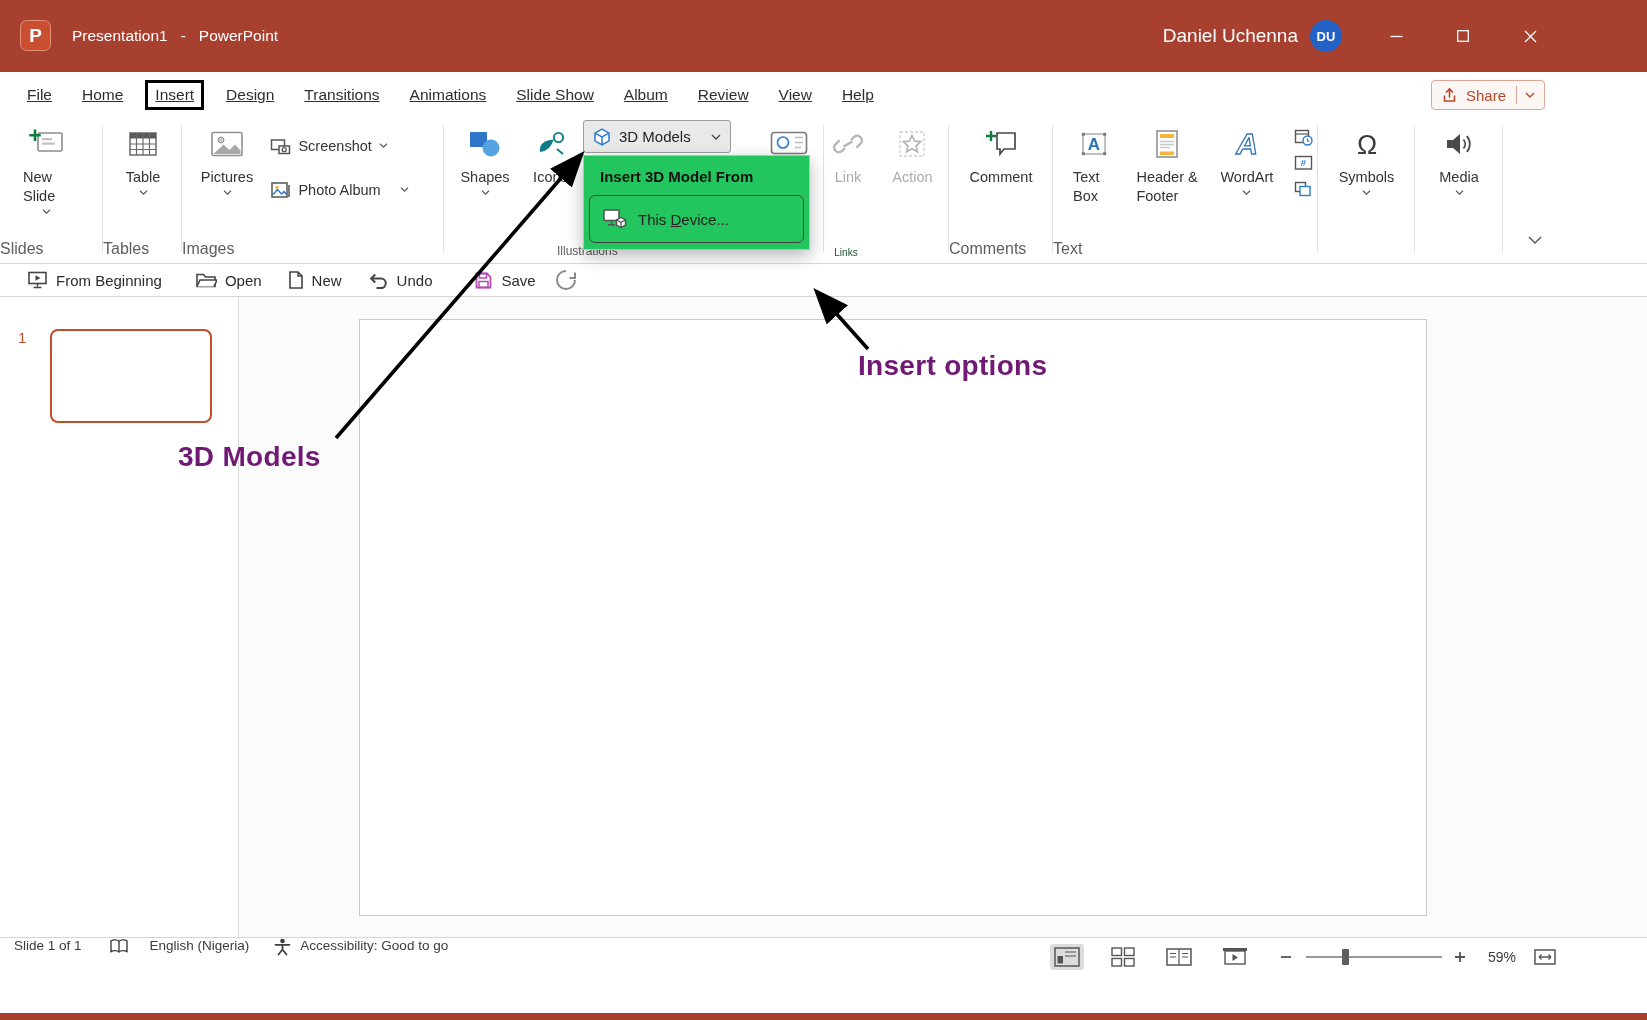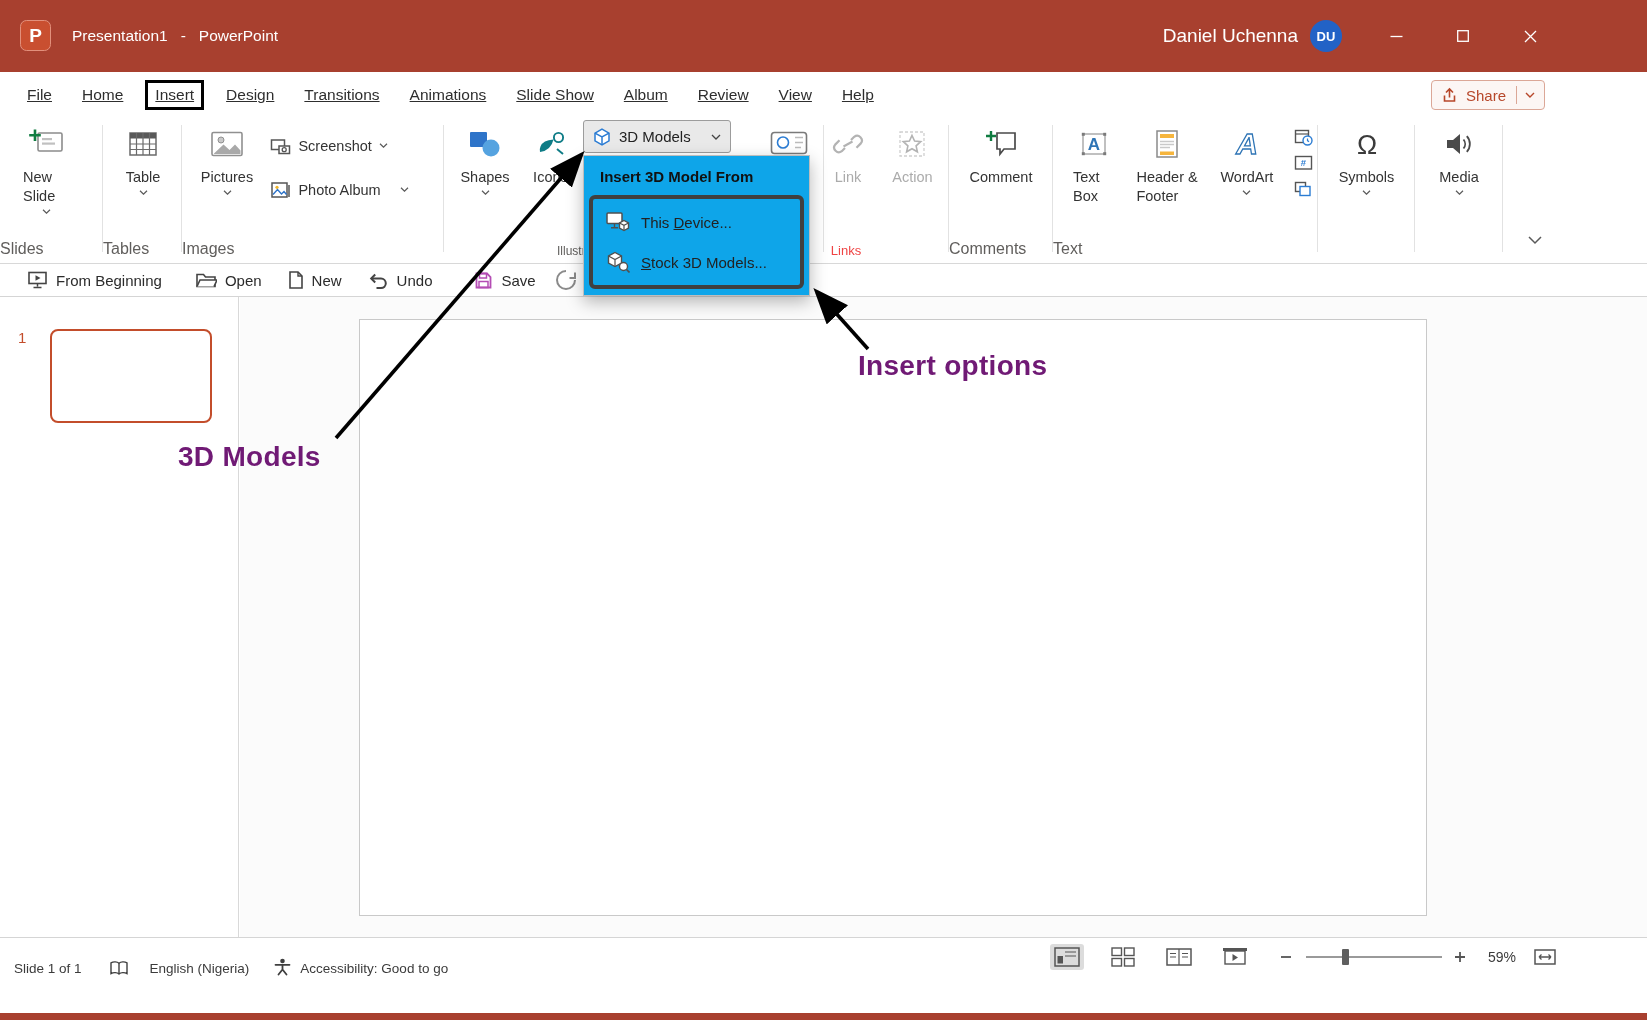--- a/index.html
+++ b/index.html
@@ -23,63 +23,63 @@
   .tabbox { border:3px solid #000; padding:3px 7px; margin:0 -8px; }
   .share { position:absolute; right:102px; top:8px; height:30px; display:flex; align-items:center; gap:8px; padding:0 9px; border:1px solid #DBA797; border-radius:4px; background:#FCF6F4; color:var(--accent-red,#B7472A); font-size:15px; }
   .share-div { width:1px; height:18px; background:#DBA797; margin-left:2px; }
 
   
   .ribbon { position:absolute; top:118px; left:0; right:0; height:146px; background:#fff; border-bottom:1px solid #D8D8D8; display:flex; }
   .rgroup { position:relative; flex:none; height:100%; }
   .rgroup::after { content:""; position:absolute; right:0; top:7px; bottom:11px; width:1px; background:#E2E2E2; }
   .rfill { flex:1; position:relative; }
   .glabel { position:absolute; bottom:5px; left:0; right:0; text-align:left; font-size:16px; color:#605E5C; white-space:nowrap; }
-  .glabel-links { position:absolute; bottom:5px; left:0; width:44px; text-align:center; font-size:13px; color:#ef4444; }
+  .glabel-links { position:absolute; bottom:5px; left:0; width:44px; text-align:center; font-size:10px; color:#14532d; }
   .glabel-illus { position:absolute; bottom:5px; left:113px; font-size:12px; color:#605E5C; white-space:nowrap; }
   .bb { display:inline-flex; flex-direction:column; align-items:center; padding-top:7px; vertical-align:top; }
   .bi { height:38px; display:flex; align-items:center; justify-content:center; }
   .bl { margin-top:5px; font-size:14.5px; color:#333; line-height:1.3; }
   .chv { margin-top:3px; display:block; }
   .disabled .bl { color:var(--disabled-gray,#ABABAB); }
   .imgcol { display:inline-flex; flex-direction:column; gap:15px; padding-top:13px; margin-left:8px; vertical-align:top; }
   .srow { display:flex; align-items:center; gap:7px; font-size:14.5px; color:#333; height:29px; }
   .cameo { position:absolute; left:326px; top:13px; }
   .collapse { position:absolute; right:102px; bottom:16px; }
   .ticon { display:flex; align-items:center; height:18px; }
   .ticons { display:inline-flex; flex-direction:column; gap:8px; padding-top:10px; margin-left:6px; }
 
   
   .qat { position:absolute; top:264px; left:0; right:0; height:33px; background:#fff; border-bottom:1px solid #D5D5D5; display:flex; align-items:center; padding-left:27px; font-size:15px; color:#2b2b2b; }
   .qi { display:flex; align-items:center; gap:8px; white-space:nowrap; }
 
   
   .dd { position:absolute; left:583px; top:120px; z-index:40; }
   .dd-btn { width:148px; height:33px; background:#E9E9E9; border:1px solid #9C9C9C; border-radius:3px; display:flex; align-items:center; gap:8px; padding:0 9px; font-size:15px; color:#222; }
-  .dd-menu { margin-top:2px; width:227px; background:#0ea5e9; border:1px solid #BDBDBD; box-shadow:0 6px 16px rgba(0,0,0,.28); padding-bottom:6px; }
+  .dd-menu { margin-top:2px; width:227px; background:#22c55e; border:1px solid #BDBDBD; box-shadow:0 6px 16px rgba(0,0,0,.28); padding-bottom:6px; }
   .dd-header { font-size:15px; font-weight:bold; color:#111; padding:12px 16px 8px; }
-  .dd-box { margin:2px 5px 0 5px; border:4px solid #404040; border-radius:6px; padding:3px 0; }
+  .dd-box { margin:2px 5px 0 5px; border:1px solid #404040; border-radius:6px; padding:3px 0; }
   .dd-item { display:flex; align-items:center; gap:11px; height:40px; padding-left:13px; font-size:15px; color:#222; }
   .u { text-decoration:underline; }
 
   
   .panel { position:absolute; top:297px; left:0; width:239px; height:640px; background:#fff; border-right:1px solid #D9D9D9; }
   .slidenum { position:absolute; left:18px; top:32px; font-size:15px; color:var(--selection-orange,#C34D2B); }
   .thumb { position:absolute; left:50px; top:32px; width:162px; height:94px; background:#fff; border:2.2px solid var(--selection-orange,#C34D2B); border-radius:8px; }
   .canvas { position:absolute; top:297px; left:240px; right:0; height:640px; background:#FBFBFB; }
   .slide { position:absolute; left:119px; top:22px; width:1068px; height:597px; background:#fff; border:1px solid #C9C9C9; }
 
   
   .ann { position:absolute; font-weight:bold; font-size:28px; color:#701a75; z-index:55; letter-spacing:.3px; }
   .ann-3d { left:178px; top:441px; }
   .ann-insert { left:858px; top:350px; }
   .arrows { position:absolute; left:0; top:0; z-index:60; pointer-events:none; }
 
   
   .statusbar { position:absolute; top:937px; left:0; right:0; height:39px; background:#fff; border-top:1px solid #D5D5D5; font-size:13.5px; color:#3b3b3b; }
-  .sbl { position:absolute; left:0; top:0; height:100%; display:flex; align-items:flex-end; }
+  .sbl { position:absolute; left:0; top:0; height:100%; display:flex; align-items:flex-start; }
   .sbr { position:absolute; left:1050px; top:0; height:100%; display:flex; align-items:center; }
   .vbtn { width:34px; height:26px; display:flex; align-items:center; justify-content:center; margin-right:22px; border-radius:3px; }
   .vbtn.on { background:#DCDCDC; }
   .ztrack { position:relative; width:136px; height:2px; background:#9a9a9a; margin-left:14px; }
   .zthumb { position:absolute; left:36px; top:-7px; width:7px; height:16px; background:#5f5f5f; border-radius:1px; }
   .redstrip { position:absolute; left:0; right:0; bottom:0; height:7px; background:var(--chrome-red,#A8402F); }
 </style>
 </head>
 <body>
 
@@ -455,29 +455,20 @@
       <div class="dd-box">
         <div class="dd-item">
           <svg width="24" height="22" viewBox="0 0 24 22">
             <rect x="1" y="2" width="15" height="10.5" rx="1" fill="#fff" stroke="#505050" stroke-width="1.5"></rect>
             <path d="M8.5 12.5 V16 M5 16.8 H12" stroke="#505050" stroke-width="1.4"></path>
             <path d="M18 9.5 L22.5 12 V17 L18 19.5 L13.5 17 V12 Z" fill="#fff" stroke="#505050" stroke-width="1.4"></path>
             <path d="M13.5 12 L18 14.3 L22.5 12 M18 14.3 V19.5" fill="none" stroke="#505050" stroke-width="1.2"></path>
           </svg>
           <span><span>This </span><span class="u">D</span><span>evice...</span></span>
         </div>
-        <div class="dd-item">
-          <svg width="24" height="22" viewBox="0 0 24 22">
-            <path d="M9 1.5 L15.5 5 V12 L9 15.5 L2.5 12 V5 Z" fill="#fff" stroke="#505050" stroke-width="1.4"></path>
-            <path d="M2.5 5 L9 8.5 L15.5 5 M9 8.5 V15.5" fill="none" stroke="#505050" stroke-width="1.2"></path>
-            <circle cx="17.5" cy="15.5" r="4" fill="#fff" stroke="#505050" stroke-width="1.4"></circle>
-            <path d="M20.5 18.5 L23.5 21.5" stroke="#505050" stroke-width="1.6"></path>
-          </svg>
-          <span><span></span><span class="u">S</span><span>tock 3D Models...</span></span>
-        </div>
       </div>
     </div>
   </div>
 
   <div class="ann ann-3d">3D Models</div>
   <div class="ann ann-insert">Insert options</div>
   <svg class="arrows" width="1647" height="1020" viewBox="0 0 1647 1020">
     <defs>
       <marker id="ah" markerWidth="10" markerHeight="8" refX="8.5" refY="4" orient="auto">
         <path d="M0 0 L10 4 L0 8 Z" fill="#000"></path>

